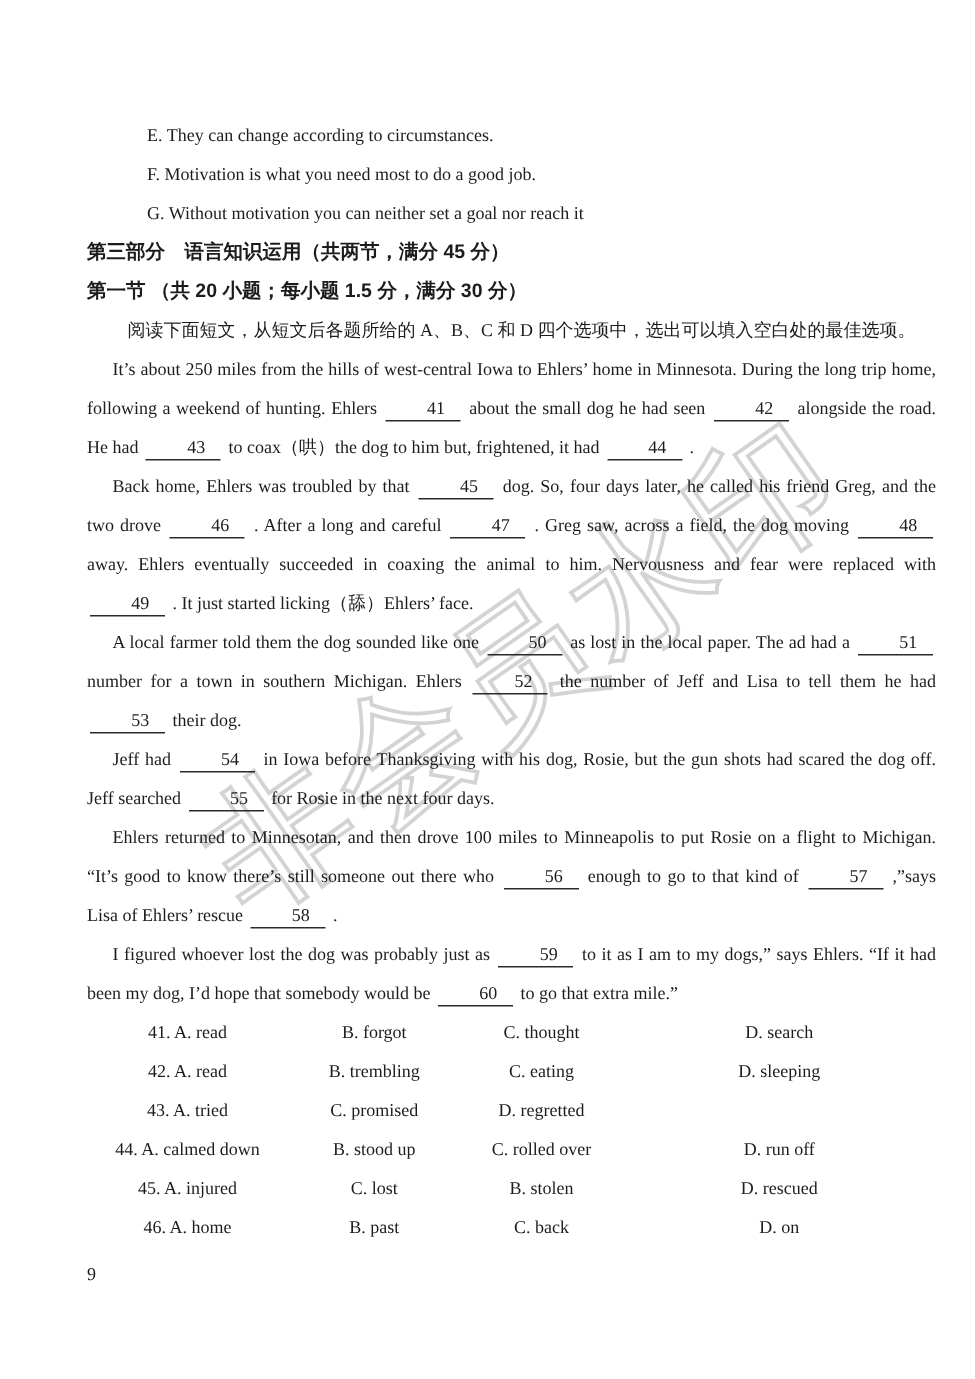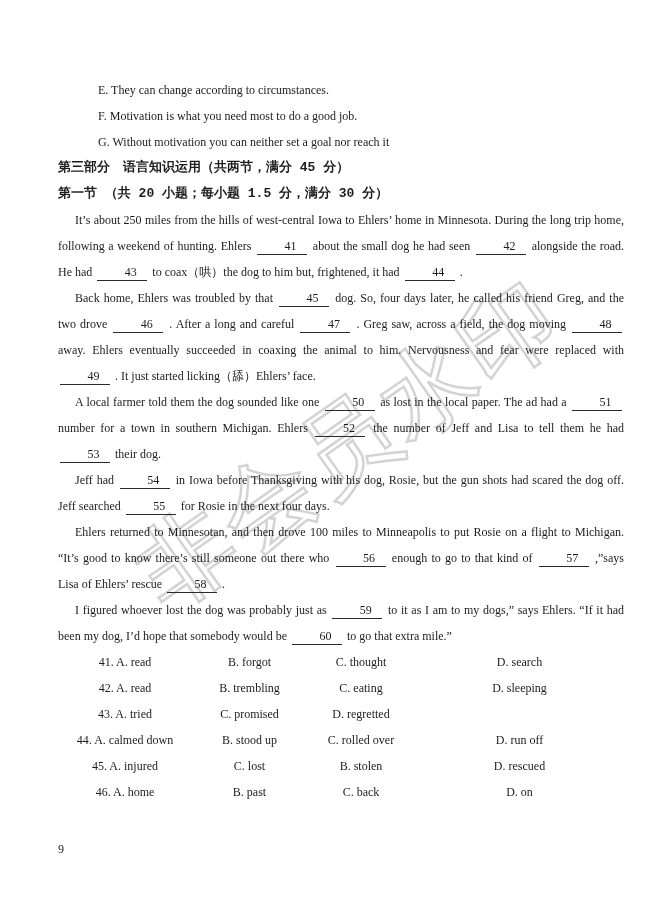--- a/index.html
+++ b/index.html
@@ -35,21 +35,21 @@
     top: 77px;
     width: 566px;
     font-size: 12px;
     line-height: 26px;
     z-index: 1;
   }
   .efg { padding-left: 7px; margin-left: 33px; }
   .heading {
     font-weight: bold;
     font-size: 13px;
-    font-family: Liberation Mono, monospace;
+    font-family: Liberation Sans, sans-serif;
   }
   .instructions { text-indent: 27px; }
   p.cloze {
     margin: 0;
     text-align: justify;
     text-indent: 17px;
   }
   .blank {
     display: inline-block;
     min-width: 46px;
@@ -81,20 +81,21 @@
   <div class="watermark">非会员水印</div>
 
   <div class="content">
 
     <div class="efg">E. They can change according to circumstances.</div>
     <div class="efg">F. Motivation is what you need most to do a good job.</div>
     <div class="efg">G. Without motivation you can neither set a goal nor reach it</div>
 
     <div class="heading">第三部分　语言知识运用（共两节，满分 45 分）</div>
     <div class="heading">第一节 （共 20 小题；每小题 1.5 分，满分 30 分）</div>
+    <div class="instructions">阅读下面短文，从短文后各题所给的 A、B、C 和 D 四个选项中，选出可以填入空白处的最佳选项。</div>
 
     <p class="cloze">It’s about 250 miles from the hills of west-central Iowa to Ehlers’ home in Minnesota. During the long trip home, following a weekend of hunting. Ehlers <span class="blank">41</span> about the small dog he had seen <span class="blank">42</span> alongside the road. He had <span class="blank">43</span> to coax（哄）the dog to him but, frightened, it had <span class="blank">44</span> .</p>
     <p class="cloze">Back home, Ehlers was troubled by that <span class="blank">45</span> dog. So, four days later, he called his friend Greg, and the two drove <span class="blank">46</span> . After a long and careful <span class="blank">47</span> . Greg saw, across a field, the dog moving <span class="blank">48</span> away. Ehlers eventually succeeded in coaxing the animal to him. Nervousness and fear were replaced with <span class="blank">49</span> . It just started licking（舔）Ehlers’ face.</p>
     <p class="cloze">A local farmer told them the dog sounded like one <span class="blank">50</span> as lost in the local paper. The ad had a <span class="blank">51</span> number for a town in southern Michigan. Ehlers <span class="blank">52</span> the number of Jeff and Lisa to tell them he had <span class="blank">53</span> their dog.</p>
     <p class="cloze">Jeff had <span class="blank">54</span> in Iowa before Thanksgiving with his dog, Rosie, but the gun shots had scared the dog off. Jeff searched <span class="blank">55</span> for Rosie in the next four days.</p>
     <p class="cloze">Ehlers returned to Minnesotan, and then drove 100 miles to Minneapolis to put Rosie on a flight to Michigan. “It’s good to know there’s still someone out there who <span class="blank">56</span> enough to go to that kind of <span class="blank">57</span> ,”says Lisa of Ehlers’ rescue <span class="blank">58</span> .</p>
     <p class="cloze">I figured whoever lost the dog was probably just as <span class="blank">59</span> to it as I am to my dogs,” says Ehlers. “If it had been my dog, I’d hope that somebody would be <span class="blank">60</span> to go that extra mile.”</p>
 
     <div class="options">
       <div class="q-row">

